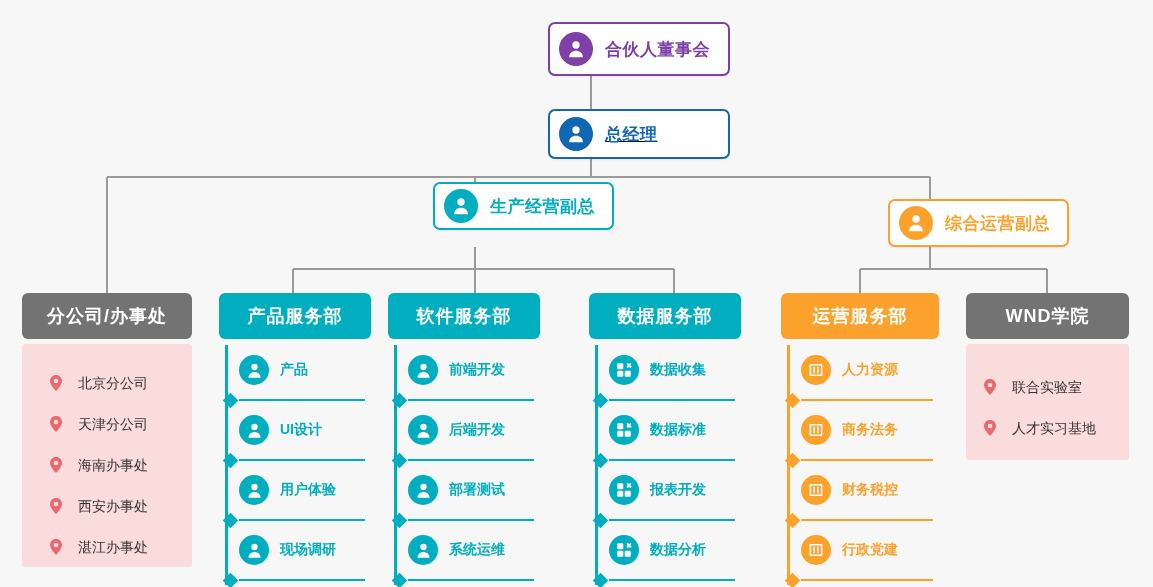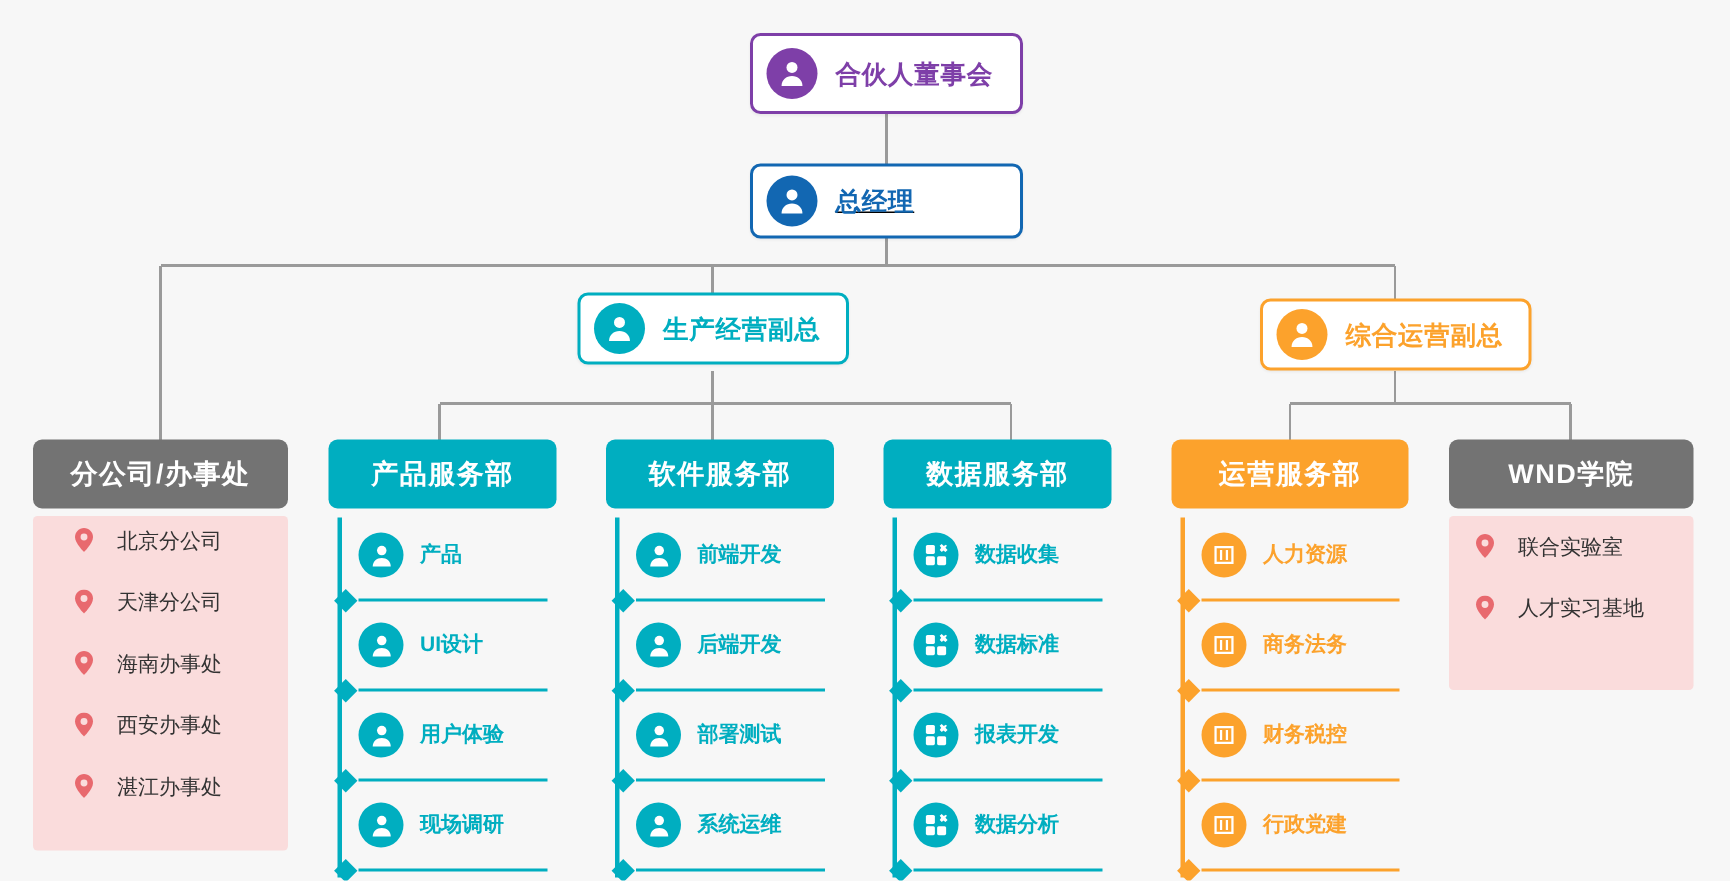--- a/index.html
+++ b/index.html
@@ -16,20 +16,21 @@
   
   .exec{
     position:absolute;
     box-sizing:border-box;
     background:#ffffff;
     border:2px solid #7f1d1d;
     border-radius:7px;
     display:flex;align-items:center;
     padding:0 16px 0 9px;
     box-shadow:0 1px 2px rgba(0,0,0,.06);
+    margin-left:48px;
   }
   .exec .ename{
     font-size:17px;font-weight:bold;letter-spacing:.5px;
     margin-left:12px;color:#7e3fa8;white-space:nowrap;
   }
   .circ{width:34px;height:34px;border-radius:50%;flex:0 0 34px;
         display:flex;align-items:center;justify-content:center;}
   .circ svg{display:block;}
 
   .exec.purple{border-color:#7e3fa8;}
@@ -84,21 +85,21 @@
   .dept.teal .rule .bar{background:#00aec0;}
   .dept.teal .rule .dia{background:#00aec0;}
   .dept.orange .rule .bar{background:#fca22c;}
   .dept.orange .rule .dia{background:#fca22c;}
 
   
   .pink-body{
     margin-top:5px;background:#fadcdc;border-radius:3px;
     padding:8px 0 10px 0;
   }
-  .pink-item{height:41px;display:flex;align-items:flex-start;padding-left:26px;}
+  .pink-item{height:41px;display:flex;align-items:flex-end;padding-left:26px;}
   .pink-item .pin{width:16px;flex:0 0 16px;display:flex;align-items:center;justify-content:center;}
   .pink-item .lab{margin-left:14px;font-size:14px;color:#333333;white-space:nowrap;}
 </style>
 </head>
 <body>
 
 <div id="chart">
 
   <svg class="lines" viewBox="0 0 1153 587" xmlns="http://www.w3.org/2000/svg">
     <g stroke="#9a9a9a" stroke-width="1.6" fill="none" shape-rendering="crispEdges">
@@ -140,21 +141,21 @@
   <div class="exec blue" style="left:500px;top:109px;width:182px;height:50px;">
     <span class="circ">
       <svg width="22" height="22" viewBox="0 0 24 24" fill="#ffffff">
         <circle cx="12" cy="7.6" r="4"></circle>
         <path d="M4.4 21c0-4.3 3.4-7.2 7.6-7.2s7.6 2.9 7.6 7.2z"></path>
       </svg>
     </span>
     <span class="ename">总经理</span>
   </div>
 
-  <div class="exec teal" style="left:385px;top:195px;width:181px;height:48px;">
+  <div class="exec teal" style="left:385px;top:182px;width:181px;height:48px;">
     <span class="circ">
       <svg width="22" height="22" viewBox="0 0 24 24" fill="#ffffff">
         <circle cx="12" cy="7.6" r="4"></circle>
         <path d="M4.4 21c0-4.3 3.4-7.2 7.6-7.2s7.6 2.9 7.6 7.2z"></path>
       </svg>
     </span>
     <span class="ename">生产经营副总</span>
   </div>
 
   <div class="exec orange" style="left:840px;top:199px;width:181px;height:48px;">
@@ -274,21 +275,21 @@
         </span>
         <span class="lab">现场调研</span>
       </div>
       <div class="rule">
           <span class="dia"></span>
           <span class="bar"></span>
         </div>
     </div>
   </div>
 
-  <div class="dept teal" style="left:404px;top:293px;width:152px;">
+  <div class="dept teal" style="left:388px;top:293px;width:152px;">
     <div class="dept-head">软件服务部</div>
     <div class="items">
       <div class="rail"></div>
 
       <div class="item">
         <span class="iconc">
           <svg width="19" height="19" viewBox="0 0 24 24" fill="#ffffff">
             <circle cx="12" cy="7.6" r="4"></circle>
               <path d="M4.4 21c0-4.3 3.4-7.2 7.6-7.2s7.6 2.9 7.6 7.2z"></path>
           </svg>

